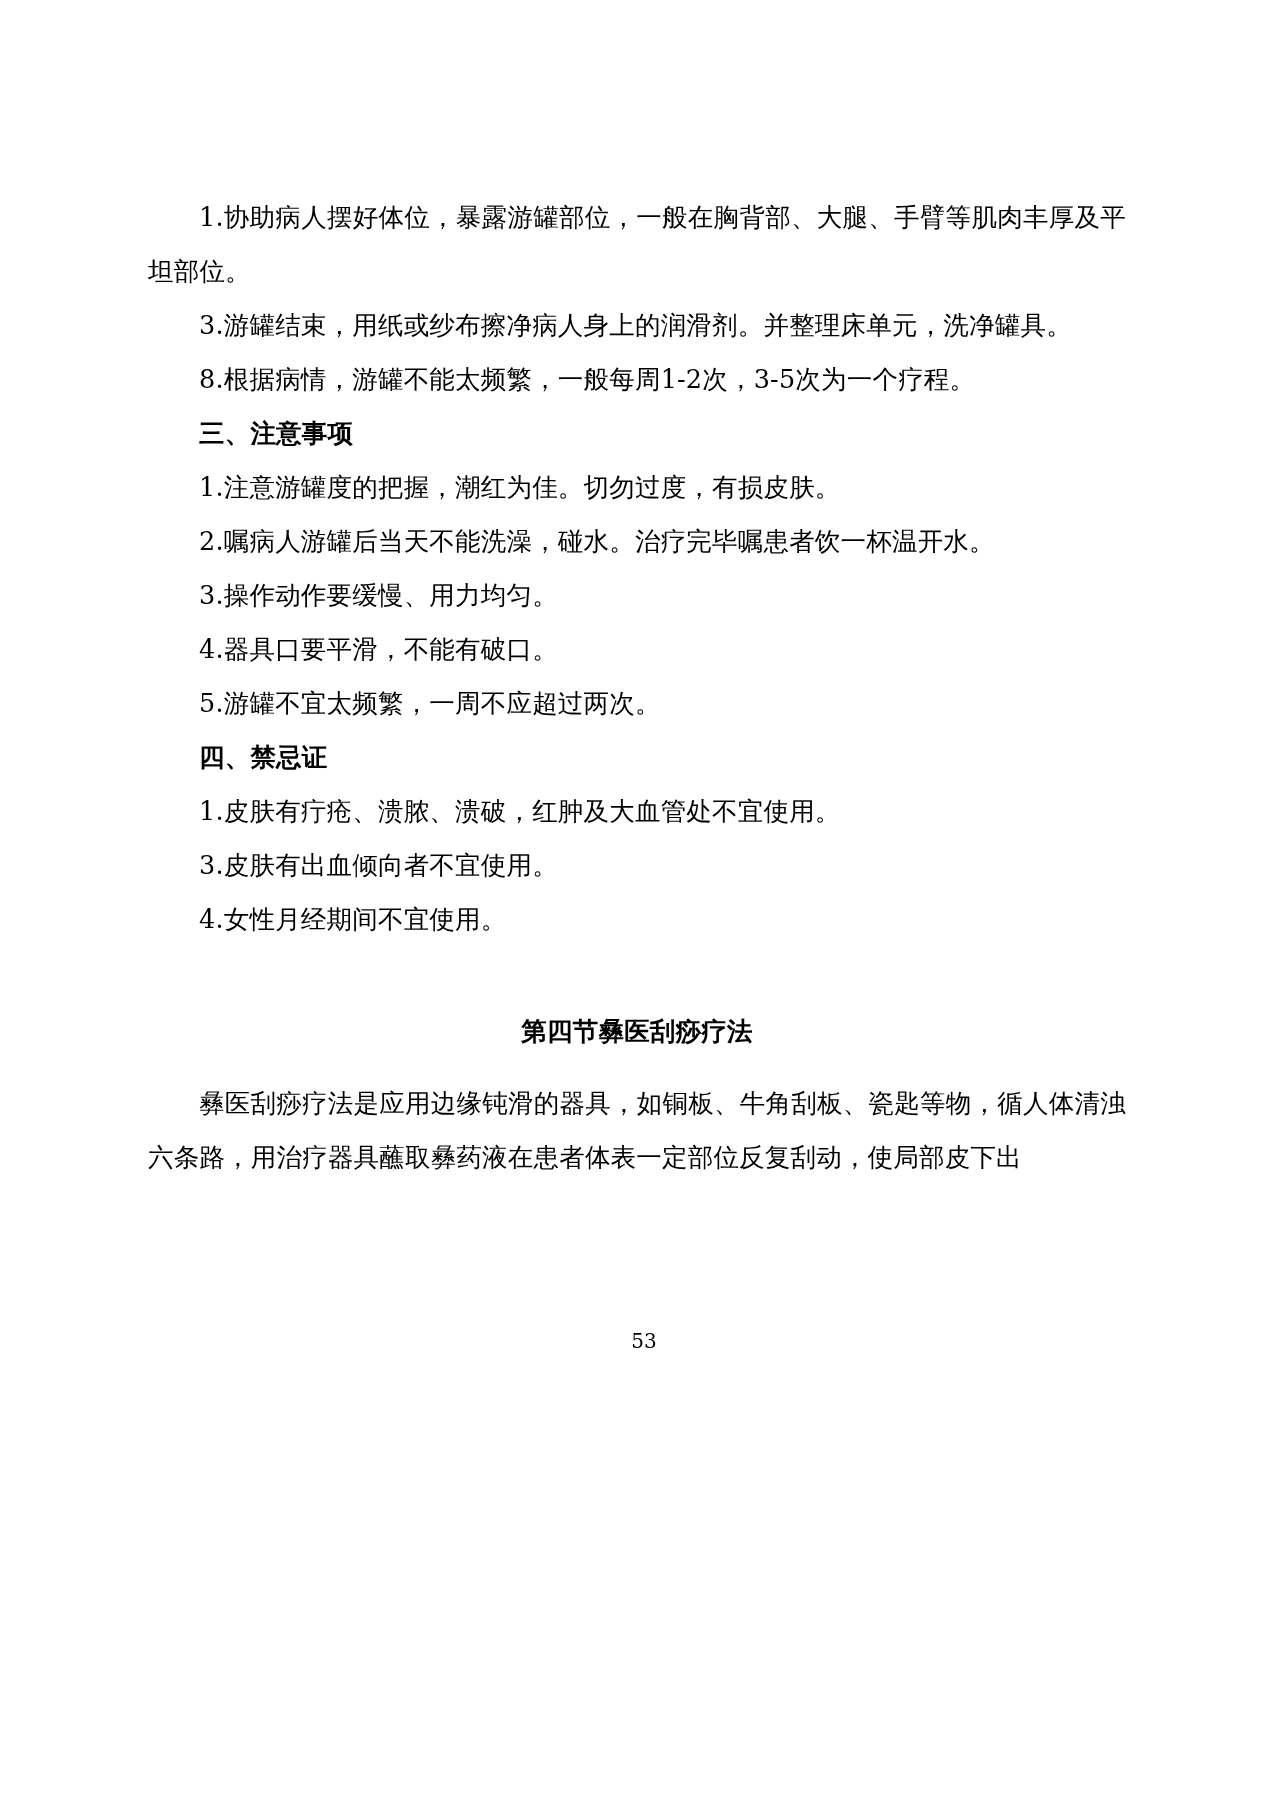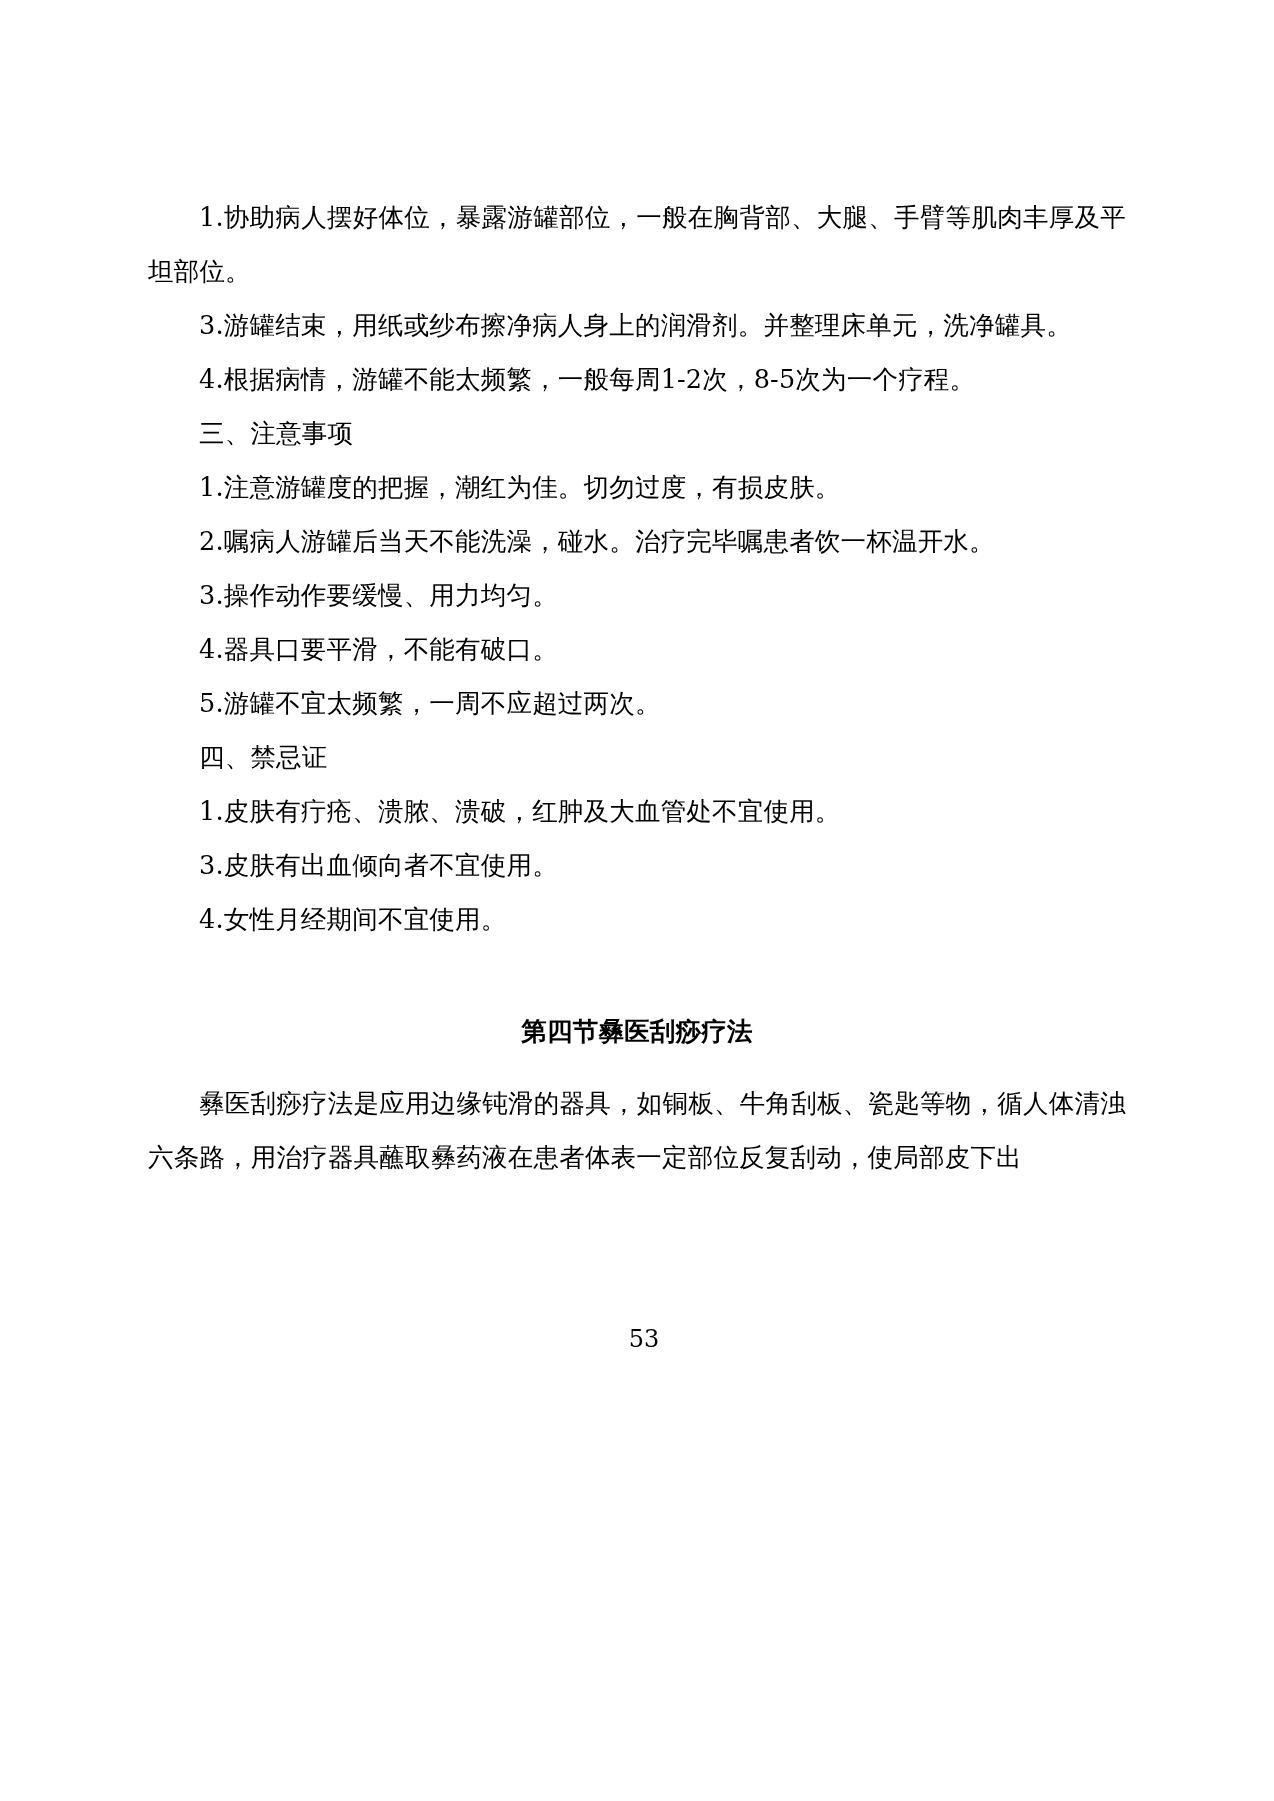--- a/index.html
+++ b/index.html
@@ -27,58 +27,58 @@
     text-justify: inter-ideograph;
     letter-spacing: 0.2px;
   }
   .para {
     margin: 0;
     text-indent: 2em;
   }
   .heading-num {
     margin: 0;
     text-indent: 2em;
-    font-weight: normal;
+    font-weight: bold;
   }
   .section-title {
     margin: 0;
     text-align: center;
     font-weight: bold;
     font-size: 25.5px;
     line-height: 54px;
   }
   .spacer-lg {
     height: 58px;
   }
   .spacer-md {
     height: 18px;
   }
   .page-number {
     position: absolute;
     left: 14px;
     right: 0;
     bottom: 92px;
     text-align: center;
-    font-size: 24px;
+    font-size: 20px;
     font-family: "DejaVu Serif", "Liberation Serif", serif;
   }
 </style>
 </head>
 <body>
 
 <div class="page">
 
   <div class="body-text">
 
     <p class="para">1.协助病人摆好体位，暴露游罐部位，一般在胸背部、大腿、手臂等肌肉丰厚及平坦部位。</p>
 
 
     <p class="para">3.游罐结束，用纸或纱布擦净病人身上的润滑剂。并整理床单元，洗净罐具。</p>
 
-    <p class="para">4.根据病情，游罐不能太频繁，一般每周1-2次，8-5次为一个疗程。</p>
+    <p class="para">8.根据病情，游罐不能太频繁，一般每周1-2次，3-5次为一个疗程。</p>
 
     <p class="heading-num">三、注意事项</p>
 
     <p class="para">1.注意游罐度的把握，潮红为佳。切勿过度，有损皮肤。</p>
 
     <p class="para">2.嘱病人游罐后当天不能洗澡，碰水。治疗完毕嘱患者饮一杯温开水。</p>
 
     <p class="para">3.操作动作要缓慢、用力均匀。</p>
 
     <p class="para">4.器具口要平滑，不能有破口。</p>

